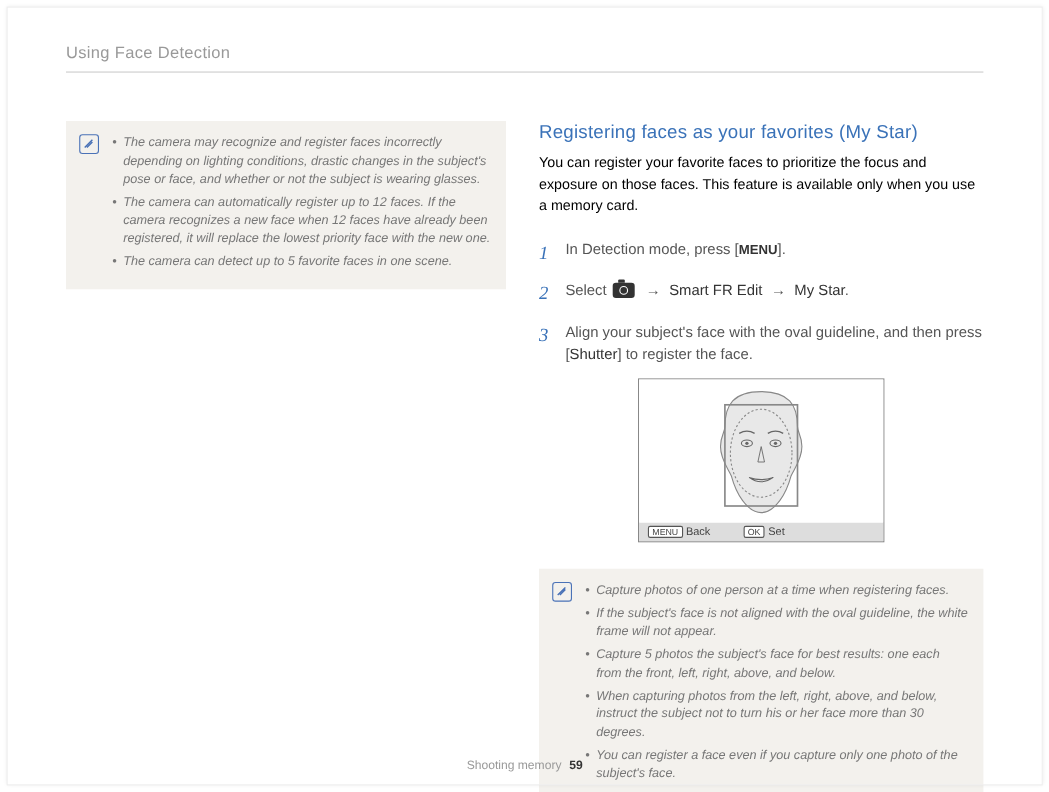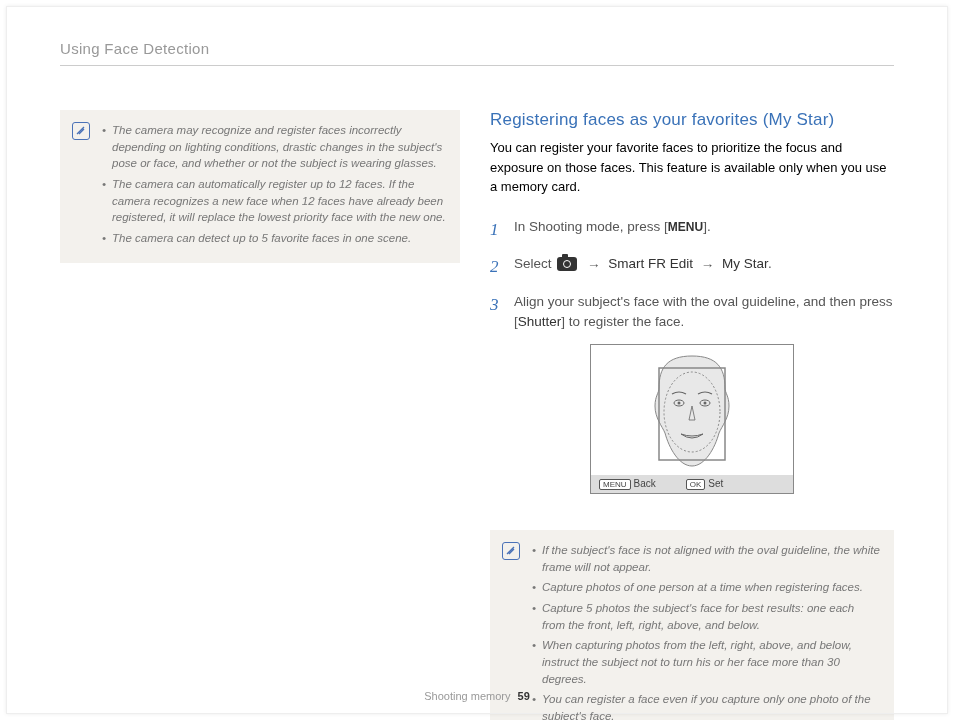--- a/index.html
+++ b/index.html
@@ -61,21 +61,21 @@
   .label-bold { font-weight:normal; color:#333; }
   .arrow { margin: 0 4px; }
   .cam-icon {
     display:inline-flex; width:20px; height:14px;
     background:#333; border-radius:3px;
     vertical-align:middle; position:relative; margin:0 2px;
     align-items:center; justify-content:center;
   }
   .cam-icon::before { content:""; position:absolute; top:-3px; left:5px; width:6px; height:3px; background:#333; border-radius:1px 1px 0 0; }
   .cam-icon::after { content:""; width:6px; height:6px; border:1.5px solid #fff; border-radius:50%; }
-  .figure { width: 204px; margin: 12px auto 36px auto; }
+  .figure { width: 224px; margin: 12px auto 24px auto; }
   .screen { border:1.5px solid #888; background:#fff; }
   .face-area { height:130px; display:flex; align-items:center; justify-content:center; background:#fff; position:relative; }
   .face-svg { width:110px; height:125px; }
   .screen-bar { background:#ddd; padding:3px 8px; font-size:10px; color:#444; display:flex; gap:30px; }
   .btn-tag { display:inline-block; border:1px solid #555; padding:0 3px; font-size:8px; border-radius:2px; background:#fff; margin-right:3px; vertical-align:middle;}
   .footer { position:absolute; bottom:18px; left:0; right:0; text-align:center; font-size:11px; color:#999; }
   .footer .pg { color:#333; font-weight:bold; margin-left:4px;}
   .page-border { position:absolute; inset:6px; border:1px solid #eee; box-shadow: 0 0 4px rgba(0,0,0,0.08); pointer-events:none;}
 </style>
 </head>
@@ -103,21 +103,21 @@
     </div>
 
     <div class="col-right">
       <div class="section-title">Registering faces as your favorites (My Star)</div>
       <div class="intro">You can register your favorite faces to prioritize the focus and exposure on those faces. This feature is available only when you use a memory card.</div>
 
       <ol class="steps">
         <li>
           <span class="step-num">1</span>
           <span>
-            <span>In Shooting mode, press [</span><span class="label-menu">MENU</span><span>].</span>
+            <span>In Detection mode, press [</span><span class="label-menu">MENU</span><span>].</span>
           </span>
         </li>
         <li>
           <span class="step-num">2</span>
           <span>
             <span>Select </span><span class="cam-icon"></span>
             <span class="arrow">→</span>
             <span class="label-bold">Smart FR Edit</span>
             <span class="arrow">→</span>
             <span class="label-bold">My Star</span><span>.</span>
@@ -154,22 +154,22 @@
         </div>
       </div>
 
       <div class="note-box">
         <div class="note-icon">
           <svg width="12" height="12" viewBox="0 0 12 12">
               <path d="M2 9 L9 2 M4 9 L9 4" stroke="#4a72b7" stroke-width="1.3" fill="none"></path>
             </svg>
         </div>
         <ul>
+          <li>Capture photos of one person at a time when registering faces.</li>
           <li>If the subject's face is not aligned with the oval guideline, the white frame will not appear.</li>
-          <li>Capture photos of one person at a time when registering faces.</li>
           <li>Capture 5 photos the subject's face for best results: one each from the front, left, right, above, and below.</li>
           <li>When capturing photos from the left, right, above, and below, instruct the subject not to turn his or her face more than 30 degrees.</li>
           <li>You can register a face even if you capture only one photo of the subject's face.</li>
         </ul>
       </div>
 
     </div>
   </div>
 </div>
 

